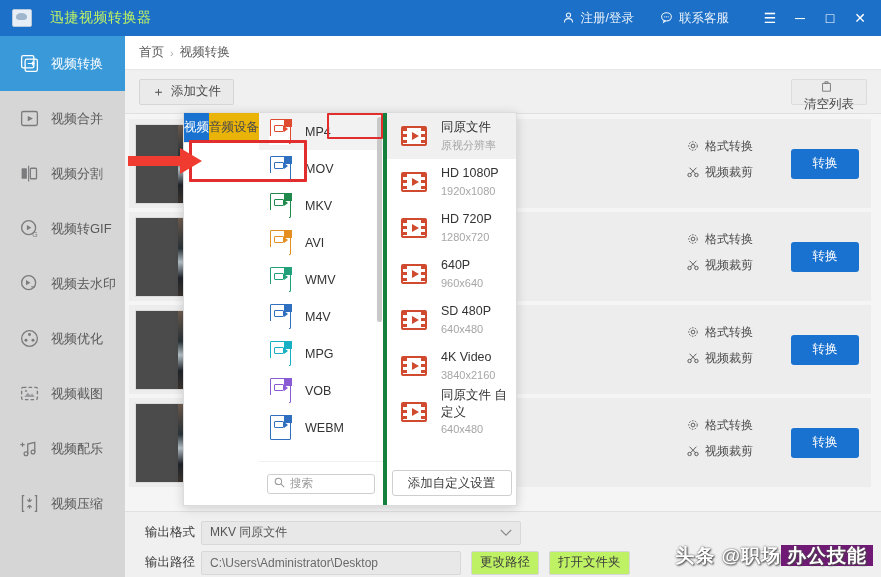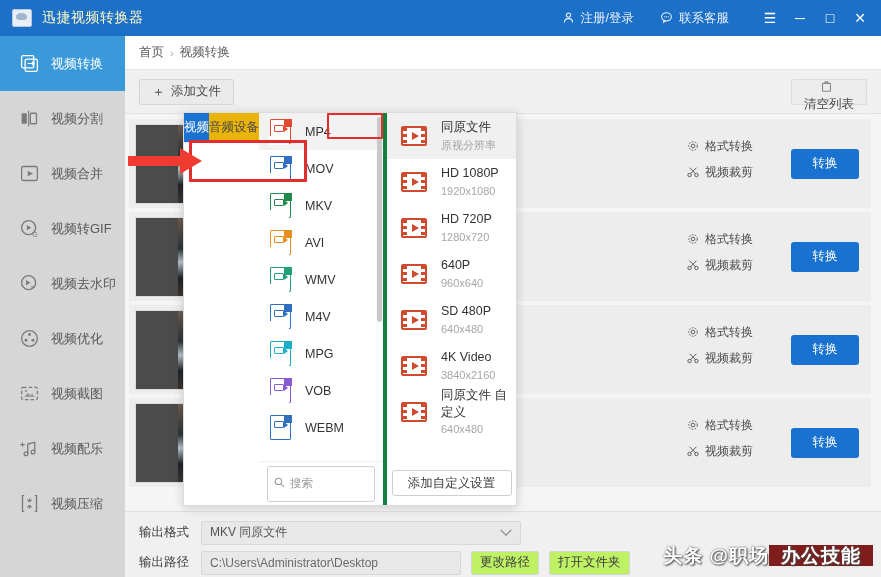--- a/index.html
+++ b/index.html
@@ -26,21 +26,21 @@
     width: 20px; height: 18px; margin-left: 12px;
     background: #e8eef5; border: 1px solid #b9c9dc; border-radius: 2px;
     position: relative;
   }
   .tb-logo::after {
     content: ""; position: absolute; left: 3px; top: 3px;
     width: 11px; height: 7px; border-radius: 50% 50% 40% 40%;
     background: #9fb6cd;
   }
   .tb-title {
-    margin-left: 10px; color: #fef9c3; font-size: 14px; letter-spacing: .5px; text-align: center;
+    margin-left: 18px; color: #bef264; font-size: 14px; letter-spacing: .5px; text-align: center;
   }
   .tb-right {
     margin-left: auto; display: flex; align-items: center; height: 36px;
   }
   .tb-item {
     display: flex; align-items: center; color: #e9f2fb; font-size: 12.5px;
     margin-right: 26px; cursor: default;
   }
   .tb-item .gl { margin-right: 6px; font-size: 13px; line-height: 1; }
   .tb-sys { display: flex; align-items: center; margin-right: 6px; }
@@ -132,21 +132,21 @@
     font-size: 12.5px; border-radius: 3px; border: none; cursor: pointer;
     display: flex; align-items: center; justify-content: center;
     margin-left: 12px; margin-right: 6px; flex: 0 0 68px;
   }
 
   
   .bottombar {
     position: absolute; left: 0; bottom: 0; width: 756px; height: 66px;
     background: #f0f0f0; border-top: 1px solid #e0e0e0; padding: 8px 14px;
   }
-  .brow { display: flex; align-items: center; height: 25px; margin-bottom: 5px; }
+  .brow { display: flex; align-items: center; height: 25px; margin-bottom: 5px; text-align: center; }
   .blabel { font-size: 12.5px; color: #3c3c3c; width: 62px; flex: 0 0 62px; }
   .bselect {
     width: 320px; height: 24px; background: #e8e8e8; border: 1px solid #d8d8d8;
     border-radius: 2px; display: flex; align-items: center; padding: 0 8px;
     font-size: 12px; color: #555; cursor: pointer;
   }
   .bselect .cv { margin-left: auto; color: #8a8a8a; font-size: 11px; }
   .bpath {
     width: 260px; height: 24px; background: #e8e8e8; border: 1px solid #d8d8d8;
     border-radius: 2px; display: flex; align-items: center; padding: 0 8px;
@@ -212,21 +212,21 @@
   }
   .dd-scrollbar {
     position: absolute; right: 1px; top: 4px; width: 5px; height: 205px;
     background: #c8c8c8; border-radius: 3px;
   }
   .dd-search-wrap {
     height: 44px; flex: 0 0 44px; display: flex; align-items: center;
     justify-content: center; border-top: 1px solid #f0f0f0;
   }
   .dd-search {
-    width: 108px; height: 36px; border: 1px solid #cfcfcf; border-radius: 3px;
+    width: 108px; height: 20px; border: 1px solid #cfcfcf; border-radius: 3px;
     display: flex; align-items: center; padding: 0 6px;
     font-size: 11.5px; color: #9a9a9a; background: #fff;
   }
   .dd-search .gl { margin-right: 5px; font-size: 11px; color: #9a9a9a; }
 
   .dd-right { flex: 1; display: flex; flex-direction: column; min-height: 0; }
   .res-list { flex: 1; overflow: hidden; }
   .res-item {
     height: 46px; display: flex; align-items: center; padding-left: 14px;
     cursor: pointer;
@@ -266,21 +266,21 @@
     position: absolute; border: 3px solid #e12d2d; z-index: 60;
     pointer-events: none; border-radius: 1px;
   }
   .anno-arrow { position: absolute; z-index: 61; pointer-events: none; }
   .watermark {
     position: absolute; right: 8px; bottom: 8px; z-index: 70;
     font-size: 19px; font-weight: bold; color: #ffffff;
     text-shadow: 0 0 2px #555, 1px 1px 2px #444;
     letter-spacing: 1px; pointer-events: none;
   }
-  .watermark .hl { background: #7f1d1d; padding: 0 12px; }
+  .watermark .hl { background: #701a75; padding: 0 6px; }
 </style>
 </head>
 <body>
 
 <div id="app">
 
   <div class="titlebar">
     <div class="tb-logo"></div>
     <div class="tb-title">迅捷视频转换器</div>
     <div class="tb-right">
@@ -321,35 +321,35 @@
             <rect x="3" y="3" width="14" height="14" rx="2" fill="none" stroke="#ffffff" stroke-width="1.5"></rect>
             <rect x="7" y="7" width="14" height="14" rx="2" fill="none" stroke="#ffffff" stroke-width="1.5"></rect>
             <path d="M10 12h7m-2-2 2 2-2 2" fill="none" stroke="#ffffff" stroke-width="1.4"></path>
           </svg>
       </span>
       <span>视频转换</span>
     </div>
     <div class="side-item">
       <span class="side-ic">
         <svg width="21" height="21" viewBox="0 0 24 24">
+            <rect x="3" y="4" width="18" height="16" rx="2" fill="none" stroke="#7b7b7d" stroke-width="1.5"></rect>
+            <path d="M10 9l6 3-6 3z" fill="#7b7b7d"></path>
+          </svg>
+      </span>
+      <span>视频合并</span>
+    </div>
+    <div class="side-item">
+      <span class="side-ic">
+        <svg width="21" height="21" viewBox="0 0 24 24">
             <rect x="3" y="6" width="6" height="12" rx="1" fill="#7b7b7d"></rect>
             <rect x="13" y="6" width="7" height="12" rx="1" fill="none" stroke="#7b7b7d" stroke-width="1.5"></rect>
             <path d="M11 3v18" stroke="#7b7b7d" stroke-width="1.3"></path>
           </svg>
       </span>
       <span>视频分割</span>
-    </div>
-    <div class="side-item">
-      <span class="side-ic">
-        <svg width="21" height="21" viewBox="0 0 24 24">
-            <rect x="3" y="4" width="18" height="16" rx="2" fill="none" stroke="#7b7b7d" stroke-width="1.5"></rect>
-            <path d="M10 9l6 3-6 3z" fill="#7b7b7d"></path>
-          </svg>
-      </span>
-      <span>视频合并</span>
     </div>
     <div class="side-item">
       <span class="side-ic">
         <svg width="21" height="21" viewBox="0 0 24 24">
             <circle cx="11" cy="11" r="8" fill="none" stroke="#7b7b7d" stroke-width="1.5"></circle>
             <path d="M9 8l5 3-5 3z" fill="#7b7b7d"></path>
             <text x="15" y="22" font-size="8" fill="#7b7b7d" font-family="sans-serif">G</text>
           </svg>
       </span>
       <span>视频转GIF</span>

